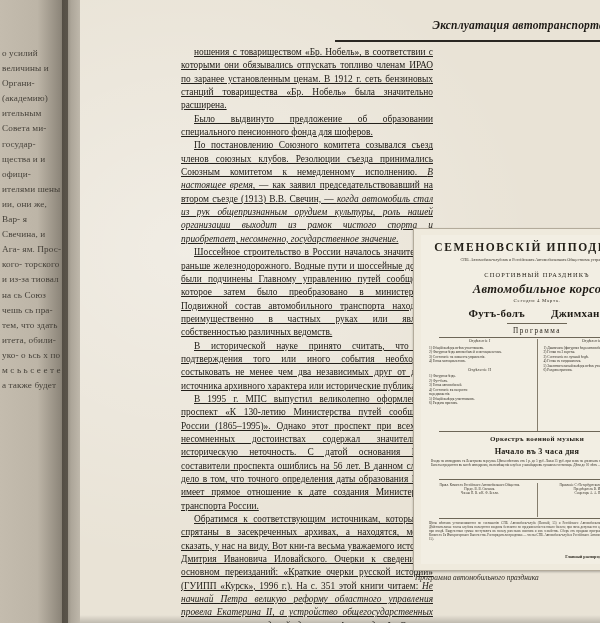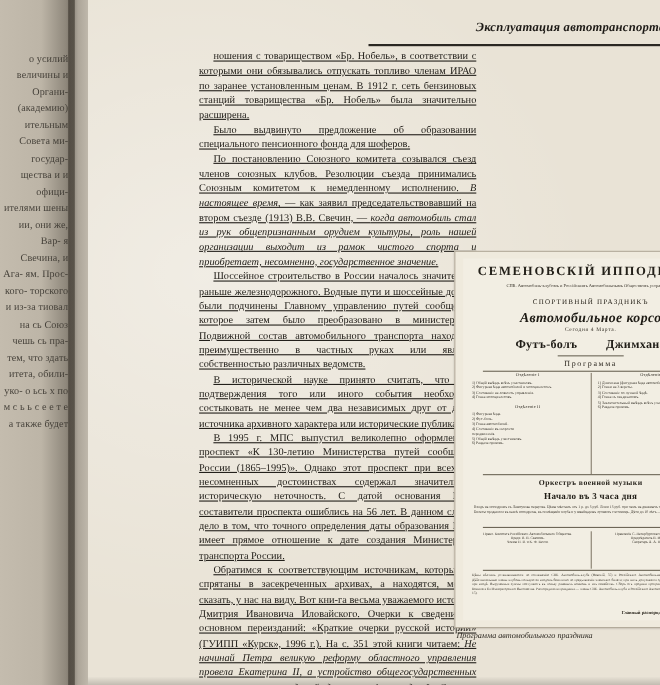--- a/index.html
+++ b/index.html
@@ -14,21 +14,21 @@
   }
   
   .left-page{
     position:absolute;left:0;top:0;width:68px;height:623px;
     background:linear-gradient(to right,#c4bcae 0%,#bdb5a7 55%,#8f887c 88%,#6d675d 100%);
     overflow:hidden;
   }
   .left-page .lp-text{
     position:absolute;left:2px;top:46px;width:60px;
     font-size:9.2px;line-height:15.1px;color:#3b3730;
-    text-align:right;
+    text-align:left;
     letter-spacing:0.1px;
     opacity:.92;
   }
   .gutter-shadow{
     position:absolute;left:62px;top:0;width:26px;height:623px;
     background:linear-gradient(to right,rgba(40,35,28,.55) 0%,rgba(70,63,52,.25) 35%,rgba(255,255,255,0) 100%);
     pointer-events:none;
   }
   .sheet{
     position:absolute;left:80px;top:0;width:520px;height:623px;

